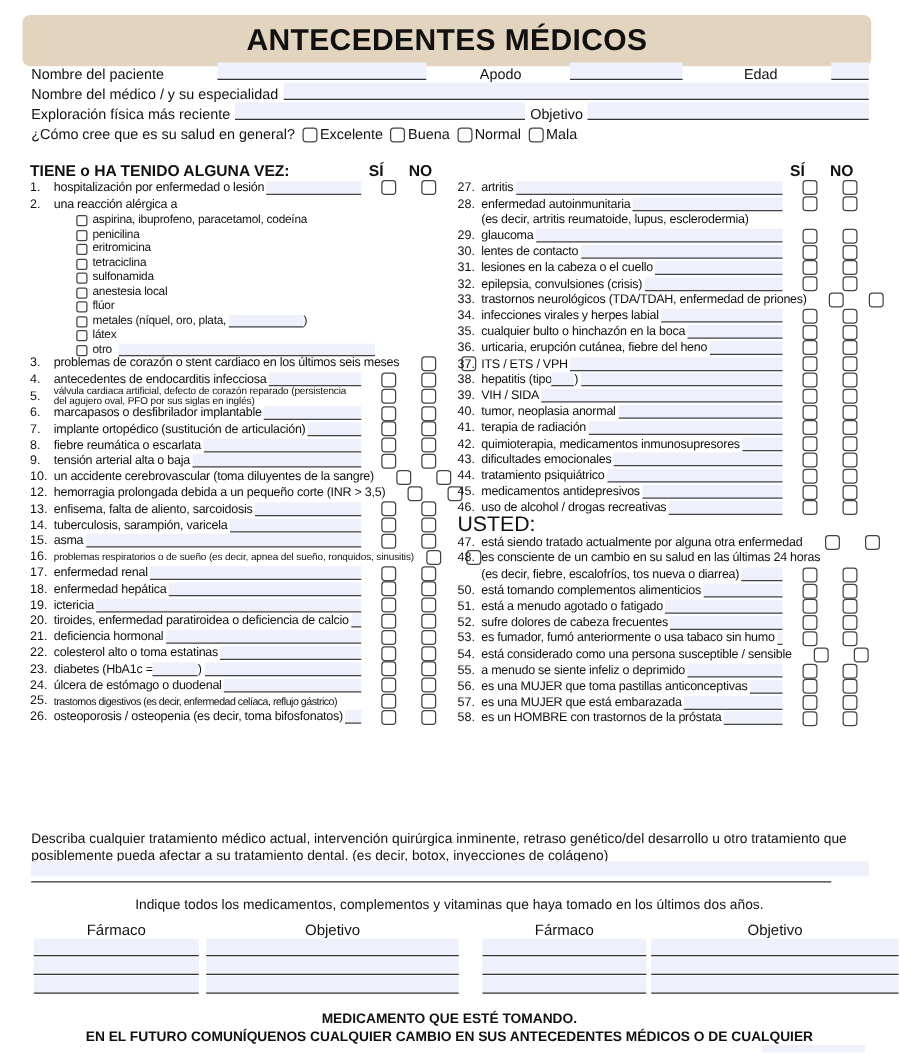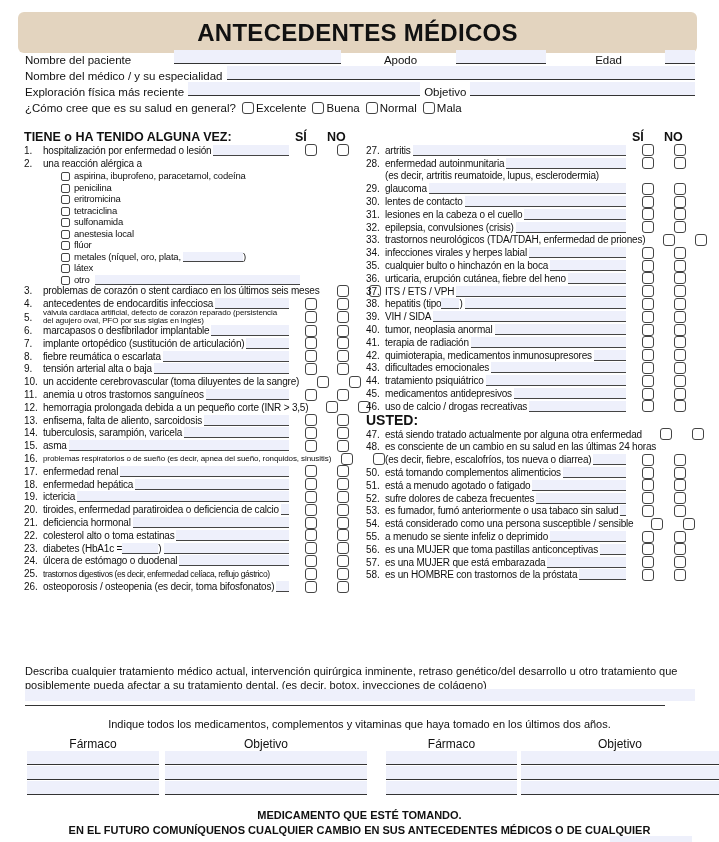--- a/index.html
+++ b/index.html
@@ -38,21 +38,21 @@
   .row .line { flex: 1; height: 11px; border-bottom: 1px solid #444; background: #eef0fb; margin-left: 2px; margin-right: 6px; }
   .row .box { width: 32px; display: flex; justify-content: center; flex-shrink: 0; }
   .row .nobox { width: 64px; flex-shrink: 0; }
   .row.tall { height: 14px; }
   .row .tiny { font-size: 8px; line-height: 8px; letter-spacing: -0.1px; }
   .row .cond { font-size: 8.5px; letter-spacing: -0.4px; }
 
   .sub { display: flex; align-items: flex-end; height: 11.5px; font-size: 9.5px; padding-left: 37px; white-space: nowrap; letter-spacing: -0.2px; }
   .sub .sline { display: inline-block; height: 10px; border-bottom: 1px solid #444; background: #eef0fb; }
 
-  .usted { font-weight: bold; font-size: 14px; height: 15px; display: flex; align-items: center; }
+  .usted { font-weight: normal; font-size: 17px; height: 15px; display: flex; align-items: center; }
 
   .describe { position: absolute; left: 25px; top: 664px; width: 670px; font-size: 11px; line-height: 14px; }
   .describe-line { position: absolute; left: 25px; top: 689px; width: 670px; height: 12px; background: #eef0fb; }
   .describe-rule { position: absolute; left: 25px; top: 705px; width: 640px; border-bottom: 1px solid #333; }
 
   .meds-intro { position: absolute; left: 0; right: 0; top: 718px; text-align: center; font-size: 11px; }
   .meds-head { position: absolute; top: 737px; font-size: 12px; text-align: center; }
   .med-line { position: absolute; height: 14px; background: #eef0fb; border-bottom: 1.5px solid #333; }
 
   .footer { position: absolute; left: 0; right: 0; top: 808px; text-align: center; font-weight: bold; font-size: 11px; line-height: 15px; }
@@ -251,31 +251,20 @@
         <span class="lbl">un accidente cerebrovascular (toma diluyentes de la sangre)</span>
         <span class="line"></span>
         <span class="box">
           <span class="chk"></span>
         </span>
         <span class="box">
           <span class="chk"></span>
         </span>
       </div>
       <div class="row">
-        <span class="num">11.</span>
-        <span class="lbl">anemia u otros trastornos sanguíneos</span>
-        <span class="line"></span>
-        <span class="box">
-          <span class="chk"></span>
-        </span>
-        <span class="box">
-          <span class="chk"></span>
-        </span>
-      </div>
-      <div class="row">
         <span class="num">12.</span>
         <span class="lbl">hemorragia prolongada debida a un pequeño corte (INR &gt; 3,5)</span>
         <span class="line"></span>
         <span class="box">
           <span class="chk"></span>
         </span>
         <span class="box">
           <span class="chk"></span>
         </span>
       </div>
@@ -657,21 +646,21 @@
         <span class="line"></span>
         <span class="box">
           <span class="chk"></span>
         </span>
         <span class="box">
           <span class="chk"></span>
         </span>
       </div>
       <div class="row">
         <span class="num">46.</span>
-        <span class="lbl">uso de calcio / drogas recreativas</span>
+        <span class="lbl">uso de alcohol / drogas recreativas</span>
         <span class="line"></span>
         <span class="box">
           <span class="chk"></span>
         </span>
         <span class="box">
           <span class="chk"></span>
         </span>
       </div>
     </div>
   <div class="usted">USTED:</div>
@@ -732,21 +721,21 @@
         <span class="line"></span>
         <span class="box">
           <span class="chk"></span>
         </span>
         <span class="box">
           <span class="chk"></span>
         </span>
       </div>
       <div class="row">
         <span class="num">53.</span>
-        <span class="lbl">es fumador, fumó anteriormente o usa tabaco sin salud</span>
+        <span class="lbl">es fumador, fumó anteriormente o usa tabaco sin humo</span>
         <span class="line"></span>
         <span class="box">
           <span class="chk"></span>
         </span>
         <span class="box">
           <span class="chk"></span>
         </span>
       </div>
       <div class="row">
         <span class="num">54.</span>

